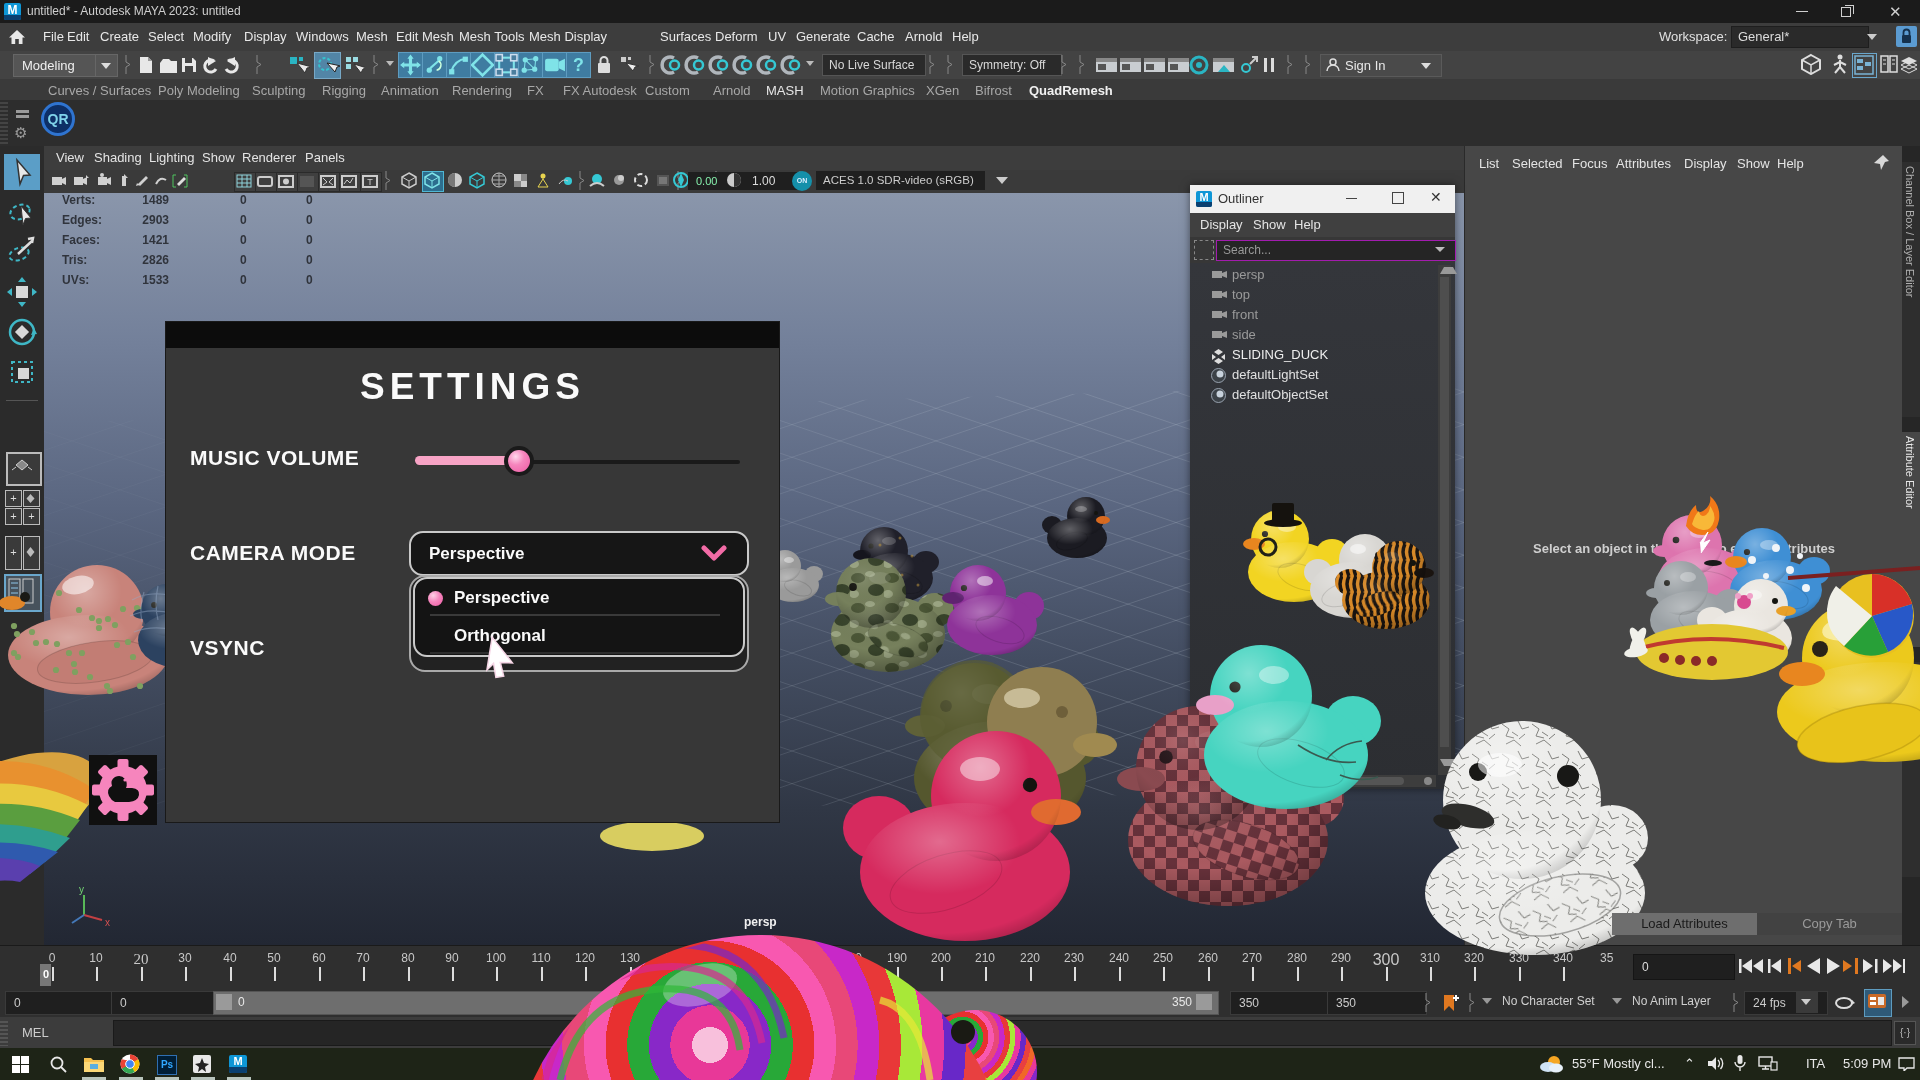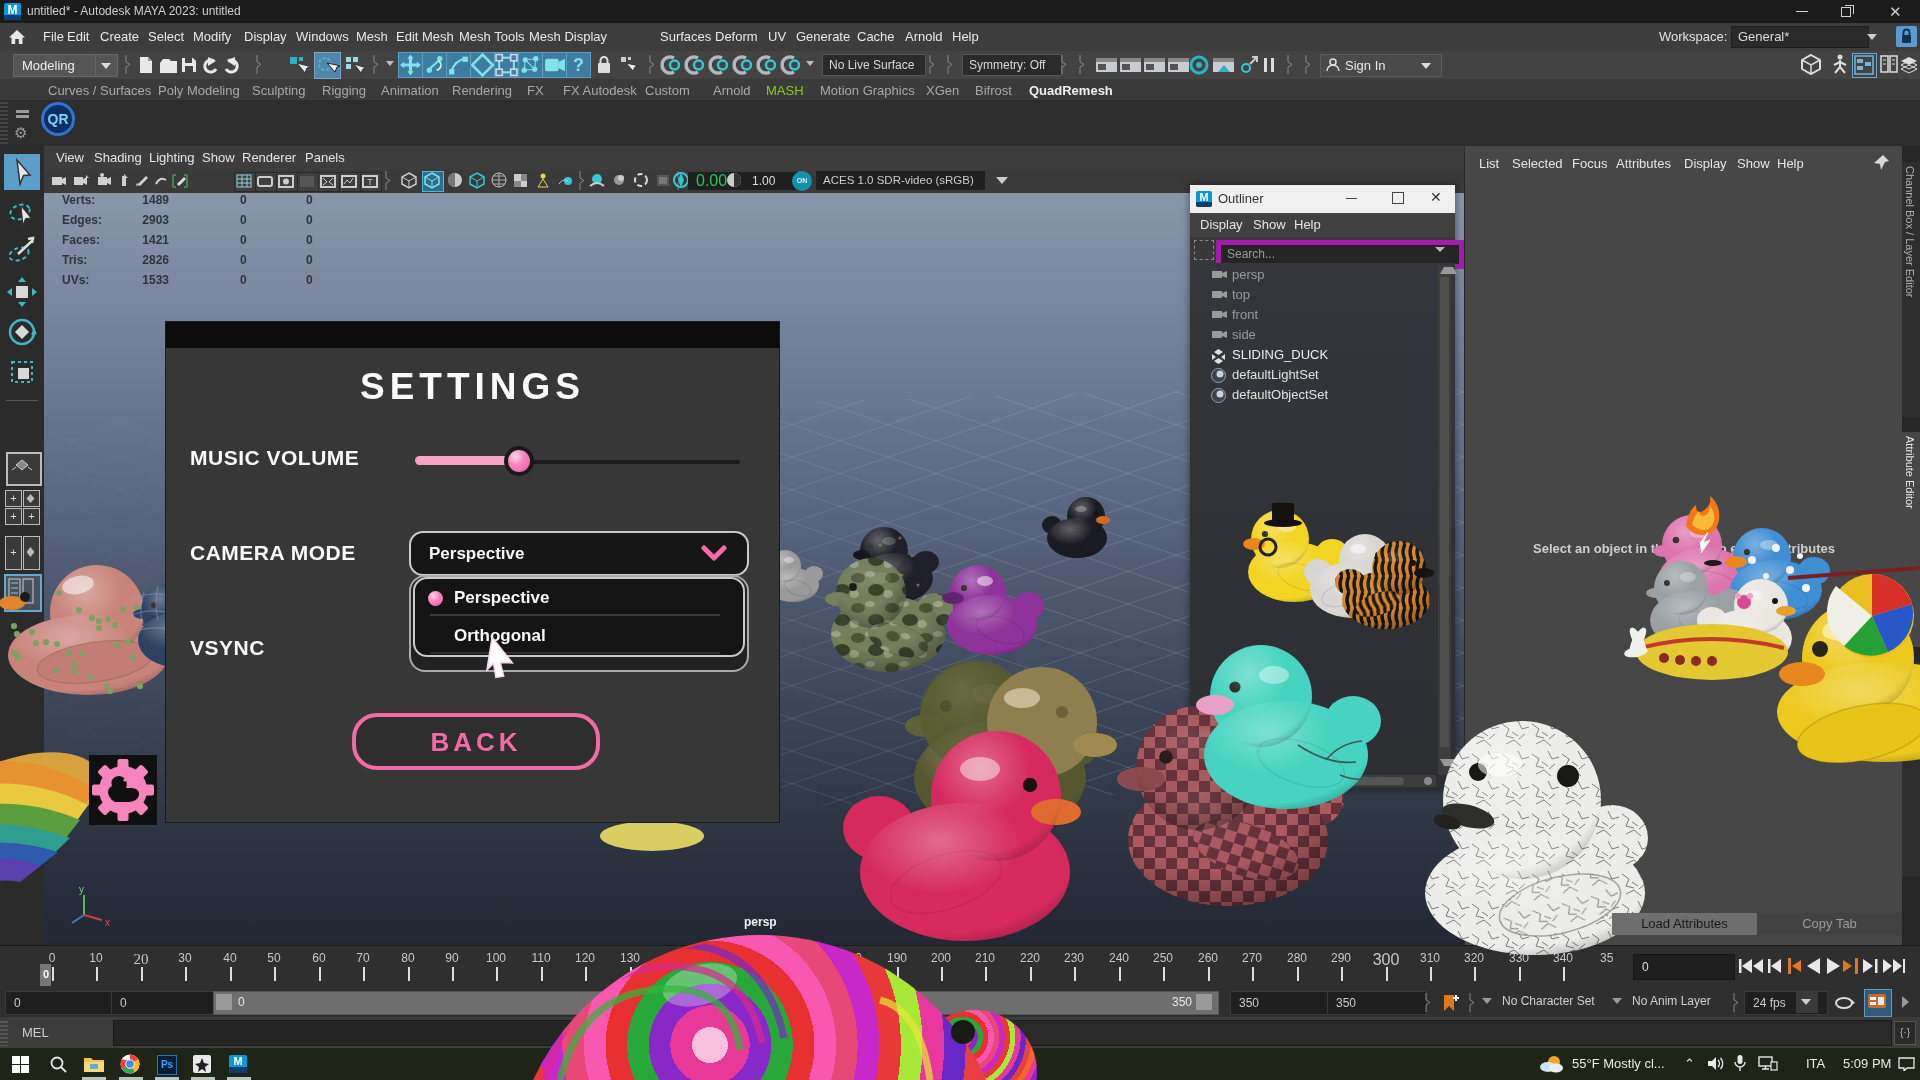--- a/index.html
+++ b/index.html
@@ -263,21 +263,21 @@
       <div class="abs txt" style="left:48px;top:4px;color:#a8a8a8;font-size:13px;font-weight:normal;">Curves / Surfaces</div>
       <div class="abs txt" style="left:158px;top:4px;color:#a8a8a8;font-size:13px;font-weight:normal;">Poly Modeling</div>
       <div class="abs txt" style="left:252px;top:4px;color:#a8a8a8;font-size:13px;font-weight:normal;">Sculpting</div>
       <div class="abs txt" style="left:322px;top:4px;color:#a8a8a8;font-size:13px;font-weight:normal;">Rigging</div>
       <div class="abs txt" style="left:381px;top:4px;color:#a8a8a8;font-size:13px;font-weight:normal;">Animation</div>
       <div class="abs txt" style="left:452px;top:4px;color:#a8a8a8;font-size:13px;font-weight:normal;">Rendering</div>
       <div class="abs txt" style="left:527px;top:4px;color:#a8a8a8;font-size:13px;font-weight:normal;">FX</div>
       <div class="abs txt" style="left:563px;top:4px;color:#a8a8a8;font-size:13px;font-weight:normal;">FX Autodesk</div>
       <div class="abs txt" style="left:645px;top:4px;color:#a8a8a8;font-size:13px;font-weight:normal;">Custom</div>
       <div class="abs txt" style="left:713px;top:4px;color:#a8a8a8;font-size:13px;font-weight:normal;">Arnold</div>
-      <div class="abs txt" style="left:766px;top:4px;color:#84cc16;font-size:13px;font-weight:normal;">MASH</div>
+      <div class="abs txt" style="left:766px;top:4px;color:#e5e5e5;font-size:13px;font-weight:normal;">MASH</div>
       <div class="abs txt" style="left:820px;top:4px;color:#a8a8a8;font-size:13px;font-weight:normal;">Motion Graphics</div>
       <div class="abs txt" style="left:926px;top:4px;color:#a8a8a8;font-size:13px;font-weight:normal;">XGen</div>
       <div class="abs txt" style="left:975px;top:4px;color:#a8a8a8;font-size:13px;font-weight:normal;">Bifrost</div>
       <div class="abs txt" style="left:1029px;top:4px;color:#f0f0f0;font-size:13px;font-weight:bold;">QuadRemesh</div>
     </div>
 <div class="abs" style="left:0;top:100px;width:1920px;height:46px;background:#2d2d2d;border-bottom:1px solid #1f1f1f;">
       <div class="abs" style="left:16px;top:10px;width:13px;height:3px;background:#9a9a9a;box-shadow:0 5px 0 #9a9a9a;"></div>
       <div class="abs txt" style="left:14px;top:24px;color:#9a9a9a;font-size:15px;font-weight:normal;">⚙</div>
       <div class="abs" style="left:41px;top:2px;width:28px;height:28px;border-radius:50%;background:#0d2f66;border:3px solid #2f74d0;color:#7fd4ea;font-size:14px;font-weight:bold;text-align:center;line-height:28px;">QR</div>
       <div class="abs" style="left:0px;top:0px;width:8px;height:46px;background:repeating-linear-gradient(#2d2d2d 0 2px, #444 2px 4px);"></div>
@@ -453,21 +453,21 @@
           <rect x="2" y="2" width="14" height="13" fill="none" stroke="#ccc" stroke-width="2"></rect>
           <path d="M10 9 l6 6 M12 15 h4 v-4" stroke="#ccc" fill="none"></path>
         </svg></div>
       <svg class="abs" style="left:754px;top:1px" width="8" height="19" viewBox="0 0 8 19">
         <path d="M2 0 L2 7 L6 9.5 L2 12 L2 19" stroke="#888" fill="none"></path>
       </svg>
       <div class="abs" style="left:628px;top:2px;width:18px;height:18px;"><svg width="18" height="17" viewBox="0 0 18 17">
           <circle cx="9" cy="8" r="7" fill="none" stroke="#35c8d4" stroke-width="2"></circle>
           <path d="M9 1 l3 7 -3 7 -3 -7 z" fill="#35c8d4"></path>
         </svg></div>
-      <div class="abs" style="left:644px;top:2px;width:48px;height:18px;background:#1f1f1f;color:#22c55e;font-size:16px;line-height:18px;padding-left:8px;">0.00</div>
+      <div class="abs" style="left:644px;top:2px;width:48px;height:18px;background:#1f1f1f;color:#86efac;font-size:11px;line-height:18px;padding-left:8px;">0.00</div>
       <div class="abs" style="left:682px;top:2px;width:16px;height:18px;"><svg width="16" height="17" viewBox="0 0 16 17">
           <circle cx="8" cy="8" r="7" fill="#ccc"></circle>
           <path d="M8 1 a7 7 0 0 1 0 14 z" fill="#333"></path>
         </svg></div>
       <div class="abs" style="left:700px;top:2px;width:46px;height:18px;background:#1f1f1f;color:#ddd;font-size:12px;line-height:18px;padding-left:8px;">1.00</div>
       <div class="abs" style="left:748px;top:1px;width:20px;height:20px;border-radius:50%;background:#1590aa;color:#def;font-size:7px;font-weight:bold;text-align:center;line-height:20px;">ON</div>
       <div class="abs" style="left:772px;top:1px;width:162px;height:19px;background:#1f1f1f;color:#ccc;font-size:11.5px;line-height:19px;padding-left:7px;">ACES 1.0 SDR-video (sRGB)</div>
       <div class="abs" style="left:952px;top:7px;width:0;height:0;border-left:6px solid transparent;border-right:6px solid transparent;border-top:7px solid #ccc;"></div>
     </div>
 <div class="abs" style="left:44px;top:193px;width:1420px;height:752px;background:linear-gradient(#8a96ab 0%, #73809a 20%, #5a6680 42%, #434d61 62%, #303745 82%, #222733 100%);overflow:hidden;">
@@ -644,21 +644,21 @@
         <div class="abs" style="left:202px;top:7px;width:10px;height:10px;border:1px solid #444;"></div>
         <div class="abs txt" style="left:240px;top:4px;color:#333;font-size:14px;font-weight:normal;">✕</div>
       </div>
       <div class="abs" style="left:0;top:28px;width:265px;height:24px;background:#404040;">
         <div class="abs txt" style="left:10px;top:4px;color:#e4e4e4;font-size:13px;font-weight:normal;">Display</div>
         <div class="abs txt" style="left:63px;top:4px;color:#e4e4e4;font-size:13px;font-weight:normal;">Show</div>
         <div class="abs txt" style="left:104px;top:4px;color:#e4e4e4;font-size:13px;font-weight:normal;">Help</div>
       </div>
       <div class="abs" style="left:0;top:52px;width:265px;height:26px;background:#373737;">
         <div class="abs" style="left:4px;top:3px;width:18px;height:18px;border:1px dashed #888;"></div>
-        <div class="abs" style="left:26px;top:3px;width:232px;height:19px;background:#252525;border:5px solid #a21caf;color:#999;font-size:12px;line-height:19px;padding-left:6px;">Search...</div>
+        <div class="abs" style="left:26px;top:3px;width:232px;height:19px;background:#252525;border:1px solid #a21caf;color:#999;font-size:12px;line-height:19px;padding-left:6px;">Search...</div>
         <div class="abs" style="left:245px;top:10px;width:0;height:0;border-left:5px solid transparent;border-right:5px solid transparent;border-top:5px solid #bbb;"></div>
       </div>
       <div class="abs" style="left:0;top:78px;width:265px;height:526px;background:linear-gradient(#34363b, #2c2e32);">
         <svg class="abs" style="left:22px;top:6px" width="15" height="11" viewBox="0 0 15 11">
           <rect x="0" y="2" width="10" height="7" fill="#9a9a9a"></rect>
           <path d="M10 4 l5 -2 v7 l-5 -2 z" fill="#9a9a9a"></path>
         </svg>
         <div class="abs txt" style="left:42px;top:4px;color:#9a9a9a;font-size:13px;font-weight:normal;">persp</div>
         <svg class="abs" style="left:22px;top:26px" width="15" height="11" viewBox="0 0 15 11">
           <rect x="0" y="2" width="10" height="7" fill="#9a9a9a"></rect>
@@ -1350,23 +1350,20 @@
         <div class="abs" style="left:13px;top:12px;width:15px;height:15px;border-radius:50%;background:radial-gradient(circle at 35% 30%, #ffcfe6 0%, #f685bd 45%, #ee5ba4 100%);"></div>
         <div class="abs txt" style="left:39px;top:9px;color:#fafafa;font-size:17px;font-weight:bold;">Perspective</div>
         <div class="abs" style="left:15px;top:35px;width:290px;height:1.5px;background:#3a3a3a;"></div>
         <div class="abs txt" style="left:39px;top:47px;color:#fafafa;font-size:17px;font-weight:bold;">Orthogonal</div>
         <div class="abs" style="left:15px;top:73px;width:290px;height:1.5px;background:#2e2e2e;"></div>
       </div>
       <div class="abs txt" style="left:24px;top:314px;color:#fafafa;font-size:21px;font-weight:bold;letter-spacing:0.5px;">VSYNC</div>
       <svg class="abs" style="left:314px;top:306px" width="46" height="52" viewBox="0 0 46 52">
 <path d="M9 44 L9 11 L33 33 L21 34.5 L26.5 47.5 L19 50 L14.5 36.5 Z" fill="#ffffff" stroke="#f5d5e5" stroke-width="1.5" transform="rotate(9 21 30)"></path>
       </svg>
-      <div class="abs" style="left:186px;top:391px;width:240px;height:49px;border:4px solid #f26ba6;border-radius:25px;background:rgba(20,20,20,0.25);">
-        <div class="abs txt" style="left:0px;top:10px;color:#f26ba6;font-size:26px;font-weight:bold;width:240px;text-align:center;letter-spacing:4px;">BACK</div>
-      </div>
     </div>
 <div class="abs" style="left:89px;top:755px;width:68px;height:70px;background:#101010;"><svg width="68" height="70" viewBox="0 0 68 70">
         <g transform="translate(34 35)">
           <rect x="-5.5" y="-31" width="11" height="13" rx="2" transform="rotate(0)" fill="#f685bd"></rect>
           <rect x="-5.5" y="-31" width="11" height="13" rx="2" transform="rotate(45)" fill="#f685bd"></rect>
           <rect x="-5.5" y="-31" width="11" height="13" rx="2" transform="rotate(90)" fill="#f685bd"></rect>
           <rect x="-5.5" y="-31" width="11" height="13" rx="2" transform="rotate(135)" fill="#f685bd"></rect>
           <rect x="-5.5" y="-31" width="11" height="13" rx="2" transform="rotate(180)" fill="#f685bd"></rect>
           <rect x="-5.5" y="-31" width="11" height="13" rx="2" transform="rotate(225)" fill="#f685bd"></rect>
           <rect x="-5.5" y="-31" width="11" height="13" rx="2" transform="rotate(270)" fill="#f685bd"></rect>

